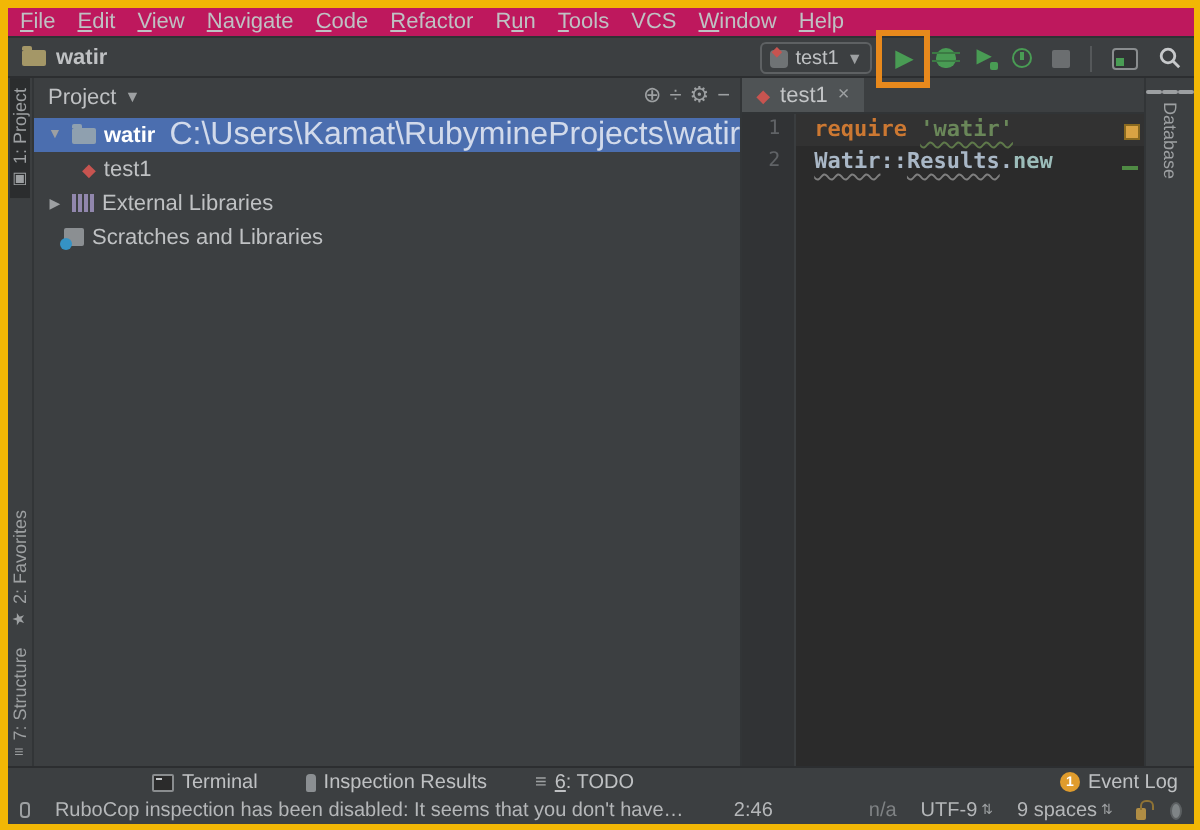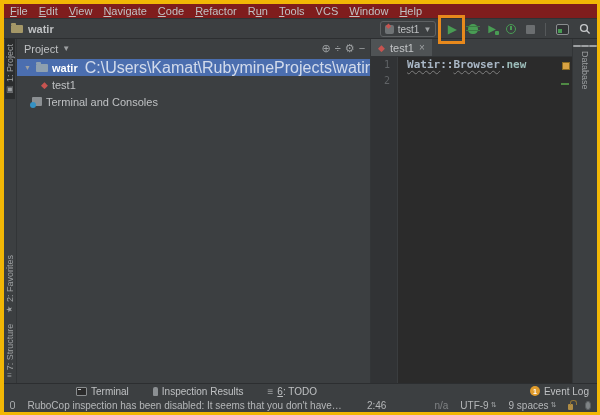--- a/index.html
+++ b/index.html
@@ -7,21 +7,21 @@
   body { font-family:"Liberation Sans", sans-serif; }
 
   .window {
     position:relative; width:600px; height:415px;
     border:3px solid #f2b705; border-top-width:4px; border-left-width:4px;
     background:#3c3f41; display:flex; flex-direction:column; overflow:hidden;
   }
 
   
   .menubar { height:15px; flex:0 0 15px; display:flex; align-items:center; gap:11px;
-    padding:0 8px 0 6px; background:#7f1d1d; border-bottom:1px solid #2f3234;
+    padding:0 8px 0 6px; background:#be185d; border-bottom:1px solid #2f3234;
     font-size:11px; color:#bfc1c3; white-space:nowrap; }
   .menu-item { cursor:default; }
 
   
   .navbar { height:20px; flex:0 0 20px; position:relative; display:flex; align-items:center;
     background:#3c3f41; border-bottom:1px solid #2c2e30; padding-left:7px; overflow:visible; z-index:4; }
   .crumb { display:flex; align-items:center; gap:5px; font-size:11px; color:#bfc1c3; font-weight:bold; }
   .folder { position:relative; width:12px; height:8px; background:#a49767; border-radius:1px; display:inline-block; }
   .folder::before { content:""; position:absolute; top:-2px; left:0; width:5px; height:2px; background:#a49767; border-radius:1px 1px 0 0; }
   .folder.blue { background:#8fa0af; } .folder.blue::before { background:#8fa0af; }
@@ -223,42 +223,53 @@
         <div class="trow sel ind1">
           <span class="caret">▼</span>
           <span class="folder blue"></span>
           <b>watir</b>
           <span class="path">C:\Users\Kamat\RubymineProjects\watir</span>
         </div>
         <div class="trow ind2">
           <span class="gem">◆</span>
           <span>test1</span>
         </div>
+        <div class="trow ind1">
+          <span class="caret">▶</span>
+          <span class="libs-ico">
+              <i></i>
+              <i></i>
+              <i></i>
+              <i></i>
+            </span>
+          <span>External Libraries</span>
+        </div>
         <div class="trow ind3">
           <span class="scratch-ico"></span>
-          <span>Terminal and Consoles</span>
+          <span>Scratches and Libraries</span>
         </div>
       </div>
     </div>
 
     <div class="editor">
       <div class="tabbar">
         <div class="etab">
           <span class="gem">◆</span>
           <span>test1</span>
           <span class="close">×</span>
         </div>
       </div>
       <div class="ebody">
         <div class="gutter">
           <div class="cline">1</div>
           <div class="cline">2</div>
         </div>
         <div class="code">
-          <div class="cline"><span class="const">Watir</span><span class="plain">::</span><span class="const">Browser</span><span class="plain">.</span><span class="method">new</span></div>
+          <div class="cline caret-line"><span class="kw">require </span><span class="str">'watir'</span></div>
+          <div class="cline"><span class="const">Watir</span><span class="plain">::</span><span class="const">Results</span><span class="plain">.</span><span class="method">new</span></div>
         </div>
       </div>
       <div class="stripe-mark-warn"></div>
       <div class="stripe-mark-green"></div>
     </div>
 
     <div class="stripe right">
       <div class="vtab rt">
         <span class="db-ico">
             <i></i>

